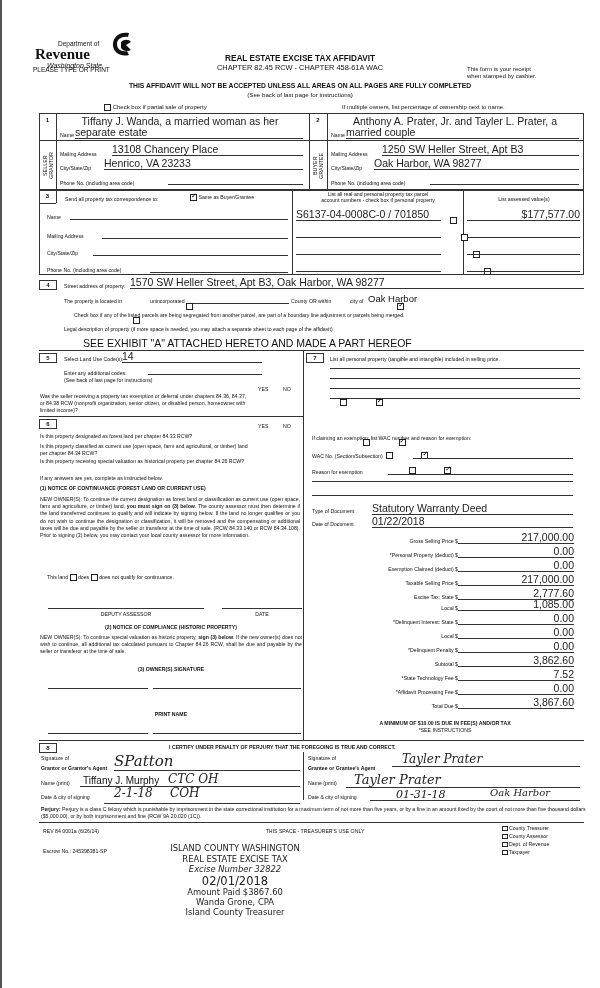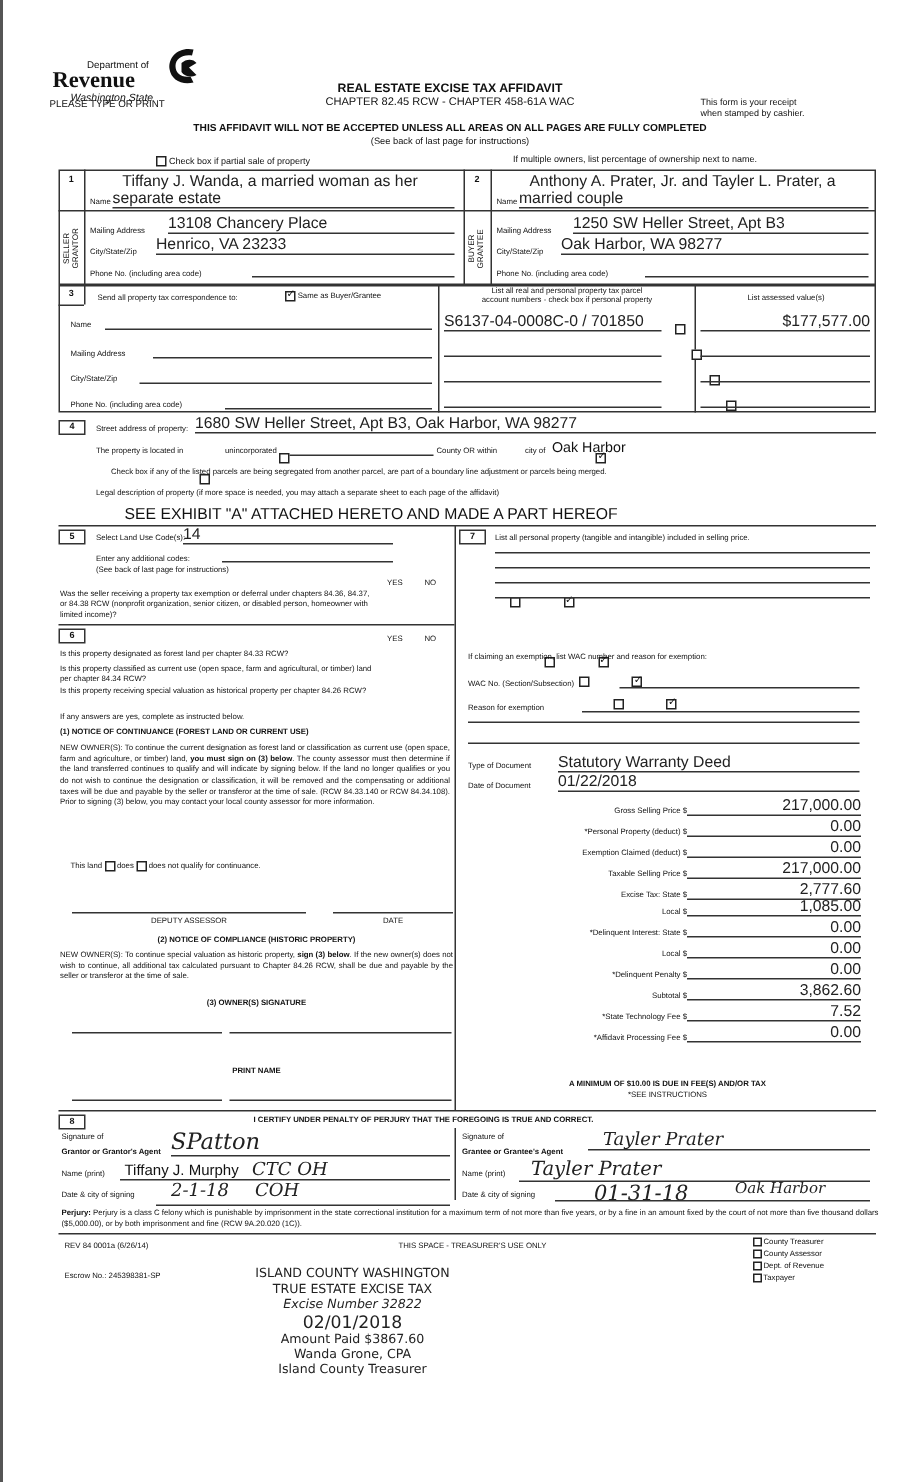--- a/index.html
+++ b/index.html
@@ -119,21 +119,21 @@
 <div class="abs line" style="left:296px;top:245px;width:145px;height:10px;"></div>
 <span class="abs cb" style="left:450px;top:245px;"></span>
 <div class="abs line" style="left:467px;top:245px;width:113px;height:10px;"></div>
 <div class="abs line" style="left:296px;top:262px;width:145px;height:10px;"></div>
 <span class="abs cb" style="left:450px;top:262px;"></span>
 <div class="abs line" style="left:467px;top:262px;width:113px;height:10px;"></div>
 
 
 <div class="secnum" style="left:39px;top:280px;">4</div>
 <div class="abs tiny" style="left:64px;top:283px;">Street address of property:</div>
-<div class="abs fill line" style="left:130px;top:276px;width:454px;">1680 SW Heller Street, Apt B3, Oak Harbor, WA 98277</div>
+<div class="abs fill line" style="left:130px;top:276px;width:454px;">1570 SW Heller Street, Apt B3, Oak Harbor, WA 98277</div>
 <div class="abs tiny" style="left:64px;top:298px;">The property is located in</div>
 <span class="abs cb" style="left:140px;top:297px;"></span>
 <div class="abs tiny" style="left:150px;top:298px;">unincorporated</div>
 <div class="abs line" style="left:193px;top:297px;width:96px;height:7px;"></div>
 <div class="abs tiny" style="left:291px;top:298px;">County OR within</div>
 <span class="abs cb checked" style="left:340px;top:297px;"></span>
 <div class="abs tiny" style="left:350px;top:298px;">city of</div>
 <div class="abs" style="left:368px;top:293px;font-size:9.5px;">Oak Harbor</div>
 <span class="abs cb" style="left:64px;top:311px;"></span>
 <div class="abs tiny" style="left:74px;top:312px;width:510px;">Check box if any of the listed parcels are being segregated from another parcel, are part of a boundary line adjustment or parcels being merged.</div>
@@ -254,20 +254,24 @@
       <div class="fill right line" style="width:116px;">3,862.60</div>
     </div>
   <div style="display:flex;height:14px;align-items:flex-end;">
       <div class="tiny right" style="width:146px;">*State Technology Fee $</div>
       <div class="fill right line" style="width:116px;">7.52</div>
     </div>
   <div style="display:flex;height:14px;align-items:flex-end;">
       <div class="tiny right" style="width:146px;">*Affidavit Processing Fee $</div>
       <div class="fill right line" style="width:116px;">0.00</div>
     </div>
+  <div style="display:flex;height:14px;align-items:flex-end;">
+      <div class="tiny right" style="width:146px;">Total Due $</div>
+      <div class="fill right line" style="width:116px;">3,867.60</div>
+    </div>
 </div>
 <div class="abs tiny bold center" style="left:306px;top:720px;width:278px;">A MINIMUM OF $10.00 IS DUE IN FEE(S) AND/OR TAX</div>
 <div class="abs tiny center" style="left:306px;top:727px;width:278px;">*SEE INSTRUCTIONS</div>
 
 
 <div class="abs" style="left:39px;top:740px;width:545px;height:0.8px;background:#333;"></div>
 <div class="secnum" style="left:39px;top:743px;">8</div>
 <div class="abs tiny bold" style="left:169px;top:744px;">I CERTIFY UNDER PENALTY OF PERJURY THAT THE FOREGOING IS TRUE AND CORRECT.</div>
 <div class="abs" style="left:303px;top:752px;width:0.8px;height:48px;background:#333;"></div>
 
@@ -285,21 +289,21 @@
   <span class="abs hand" style="left:66px;top:-2px;font-size:12px;">COH</span>
 </div>
 
 <div class="abs tiny" style="left:308px;top:755px;">Signature of</div>
 <div class="abs tiny bold" style="left:308px;top:765px;">Grantee or Grantee's Agent</div>
 <div class="abs hand line" style="left:392px;top:752px;width:188px;font-size:12px;padding-left:10px;">Tayler Prater</div>
 <div class="abs tiny" style="left:308px;top:780px;">Name (print)</div>
 <div class="abs hand line" style="left:346px;top:772px;width:234px;font-size:13px;padding-left:8px;">Tayler Prater</div>
 <div class="abs tiny" style="left:308px;top:794px;">Date &amp; city of signing</div>
 <div class="abs line" style="left:370px;top:788px;width:210px;height:13px;">
-  <span class="abs hand" style="left:26px;top:0px;font-size:14px;text-align:center;">01-31-18</span>
+  <span class="abs hand" style="left:26px;top:0px;font-size:11px;text-align:center;">01-31-18</span>
   <span class="abs hand" style="left:120px;top:-1px;font-size:10px;">Oak Harbor</span>
 </div>
 
 
 <div class="abs tiny" style="left:41px;top:806px;width:545px;line-height:6.8px;"><b>Perjury:</b> <span>Perjury is a class C felony which is punishable by imprisonment in the state correctional institution for a maximum term of not more than five years, or by a fine in an amount fixed by the court of not more than five thousand dollars ($5,000.00), or by both imprisonment and fine (RCW 9A.20.020 (1C)).</span></div>
 <div class="abs" style="left:39px;top:822px;width:545px;height:0.8px;background:#333;"></div>
 
 
 <div class="abs tiny" style="left:43px;top:828px;">REV 84 0001a (6/26/14)</div>
 <div class="abs tiny center" style="left:240px;top:828px;width:150px;">THIS SPACE - TREASURER'S USE ONLY</div>
@@ -307,21 +311,21 @@
 <div class="abs tiny" style="left:502px;top:825px;">
   <div style="height:8px;"><span class="cb" style="width:5.5px;height:5.5px;"></span> <span>County Treasurer</span></div>
   <div style="height:8px;"><span class="cb" style="width:5.5px;height:5.5px;"></span> <span>County Assessor</span></div>
   <div style="height:8px;"><span class="cb" style="width:5.5px;height:5.5px;"></span> <span>Dept. of Revenue</span></div>
   <div style="height:8px;"><span class="cb" style="width:5.5px;height:5.5px;"></span> <span>Taxpayer</span></div>
 </div>
 
 
 <div class="abs stamp" style="left:150px;top:843px;width:170px;">
   <div style="font-size:8.4px;line-height:10.5px;">ISLAND COUNTY WASHINGTON</div>
-  <div style="font-size:8.4px;line-height:10.5px;">TRUE ESTATE EXCISE TAX</div>
+  <div style="font-size:8.4px;line-height:10.5px;">REAL ESTATE EXCISE TAX</div>
   <div style="font-size:8.4px;line-height:10.5px;font-style:italic;">Excise Number 32822</div>
   <div style="font-size:11.5px;line-height:12.5px;">02/01/2018</div>
   <div style="font-size:8.4px;line-height:10px;">Amount Paid $3867.60</div>
   <div style="font-size:8.4px;line-height:10px;">Wanda Grone, CPA</div>
   <div style="font-size:8.4px;line-height:10px;">Island County Treasurer</div>
 </div>
 
 
 
 

